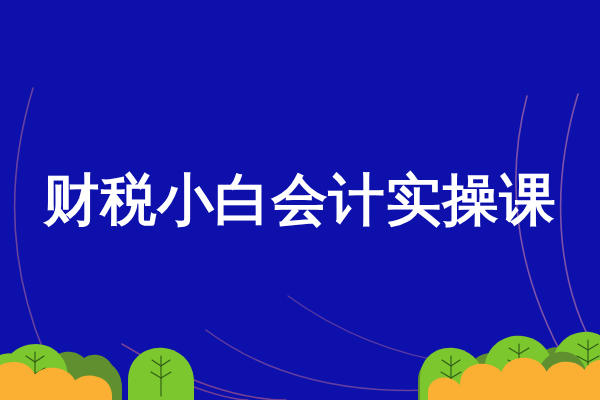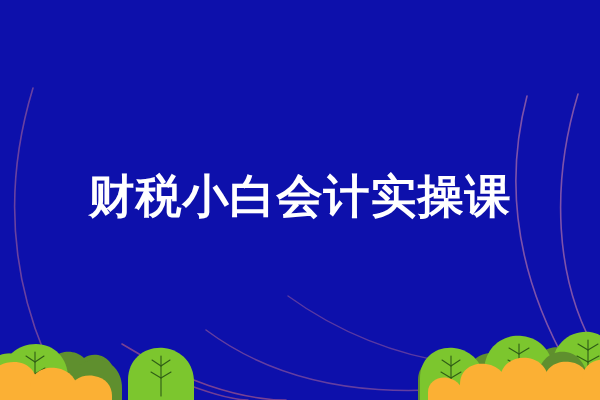--- a/index.html
+++ b/index.html
@@ -32,27 +32,27 @@
     left: 0;
     top: 0;
     width: 600px;
     height: 400px;
     display: flex;
     align-items: center;
     justify-content: center;
   }
   .title-text {
     color: #ffffff;
-    font-size: 46px;
+    font-size: 56px;
     font-weight: 700;
     letter-spacing: 1px;
     line-height: 1.05;
     white-space: nowrap;
     text-align: right;
-    font-family: Liberation Mono, monospace;
+    font-family: Liberation Serif, serif;
   }
 </style>
 </head>
 <body>
 
 <div id="poster" style="background: rgb(13, 16, 171);">
 
   <svg class="layer" id="arcs-layer" viewBox="0 0 600 400">
     <g fill="none" stroke-linecap="round">
       <path d="M 33 88 C 8 170, 6 260, 44 352" stroke="#7a4a9e" stroke-width="1.6" opacity="0.85"></path>

